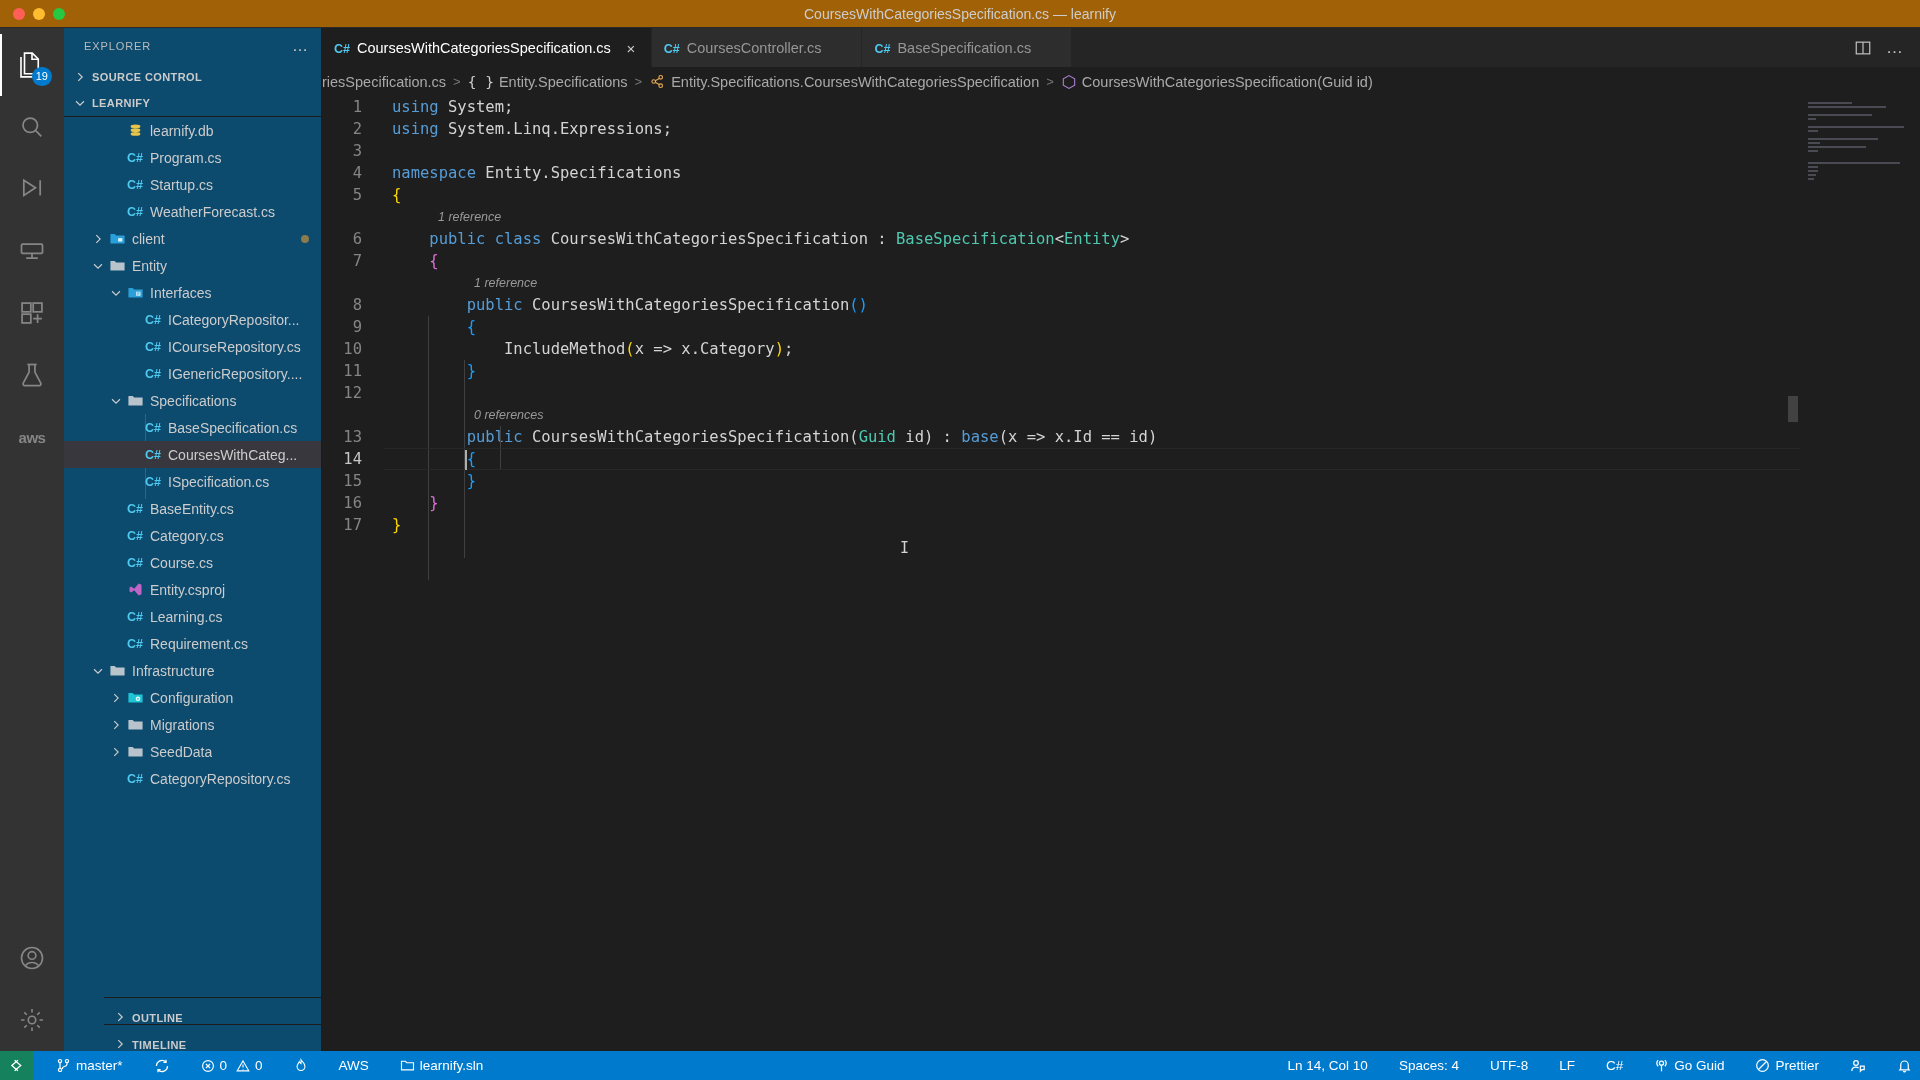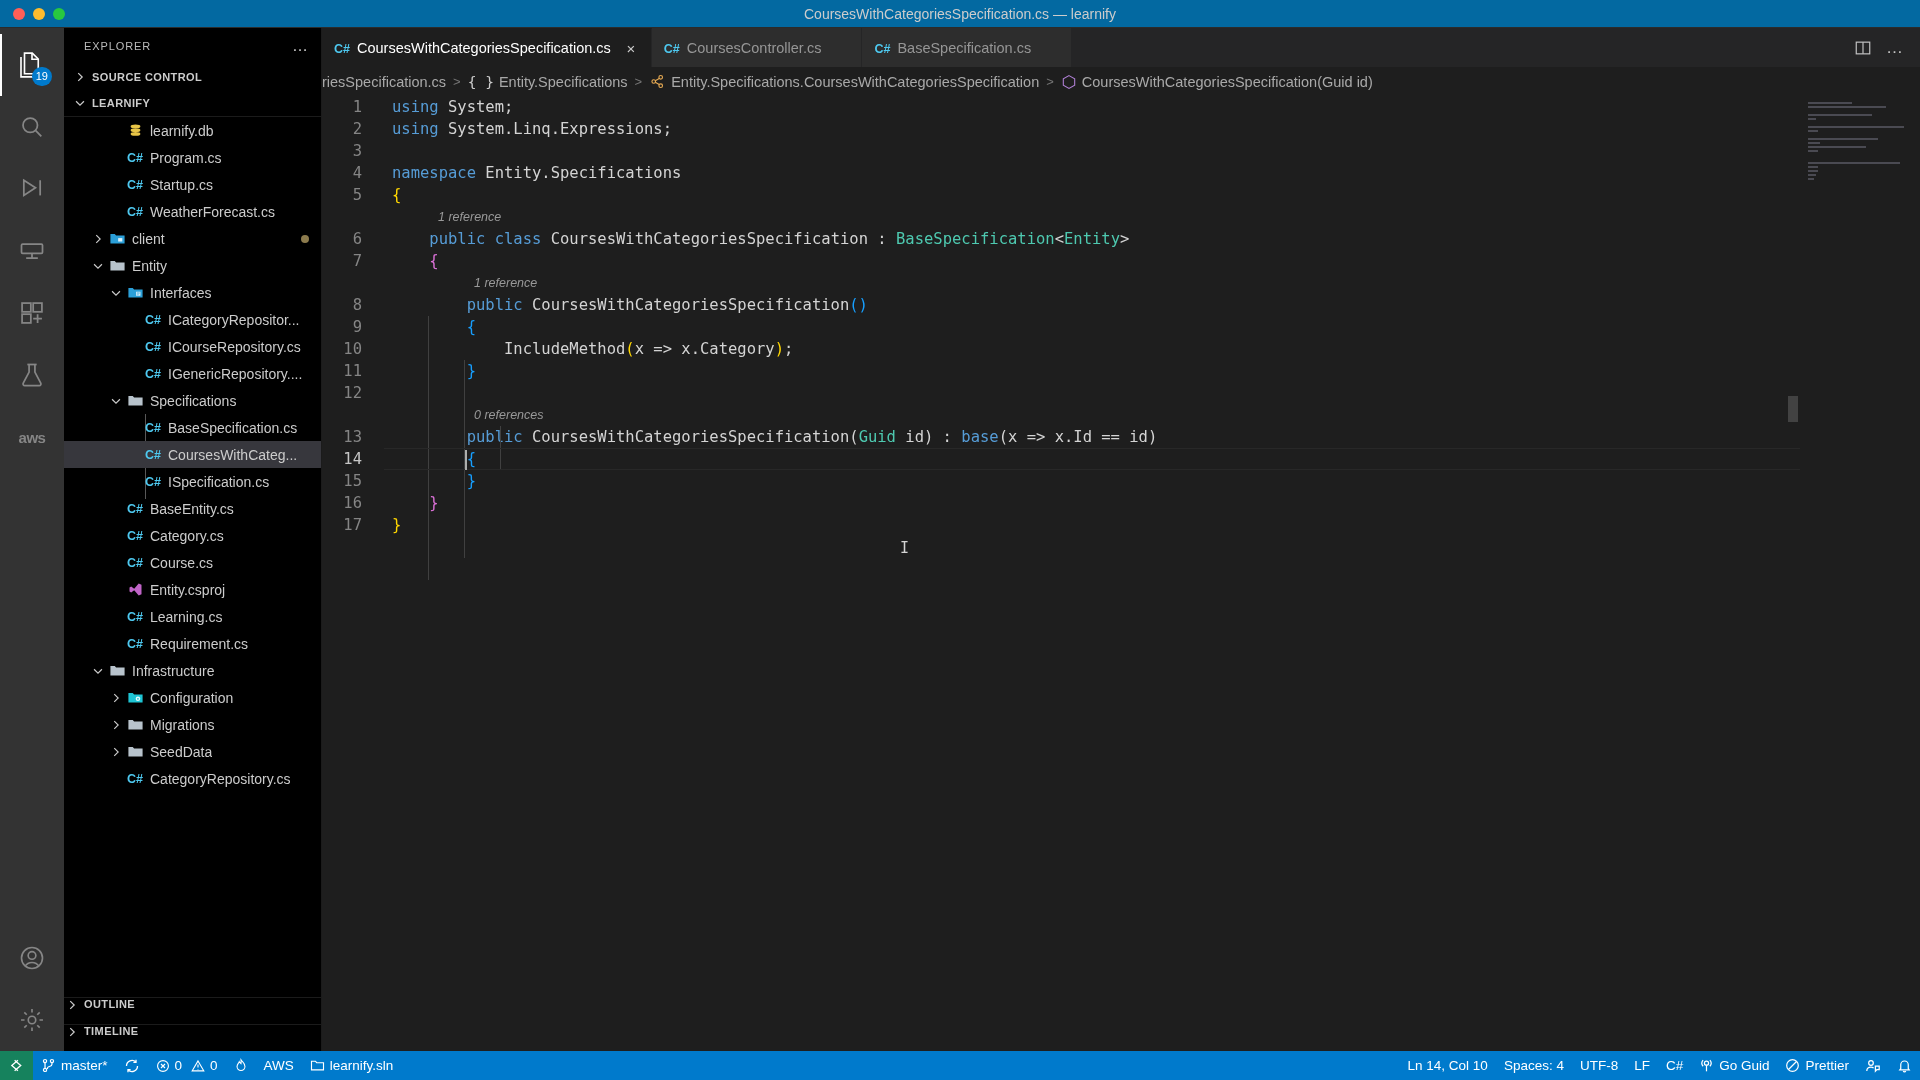--- a/index.html
+++ b/index.html
@@ -7,21 +7,21 @@
     width: 1920px; height: 1080px;
     background: #1e1e1e;
     font-family: "Liberation Sans", sans-serif;
     overflow: hidden;
     -webkit-font-smoothing: antialiased;
   }
   .app { width: 1920px; height: 1080px; display: flex; flex-direction: column; background:#1e1e1e; }
 
   
   .titlebar {
-    height: 28px; background: #0369a1; display: flex; align-items: center;
+    height: 28px; background: #a16207; display: flex; align-items: center;
     position: relative; flex: 0 0 28px; border-bottom: 1px solid #2b2b2b;
   }
   .traffic { display: flex; gap: 8px; padding-left: 13px; }
   .traffic span { width: 12px; height: 12px; border-radius: 50%; display:block; }
   .t-close { background: #ff5f57; }
   .t-min { background: #febc2e; }
   .t-max { background: #28c840; }
   .win-title {
     position: absolute; left: 0; right: 0; text-align: center;
     font-size: 14px; color: #cccccc; pointer-events: none;
@@ -46,21 +46,21 @@
   .act-spacer { flex: 1; }
   .badge {
     position: absolute; right: 12px; bottom: 10px; background: #007acc; color: #fff;
     font-size: 11px; border-radius: 10px; min-width: 19px; height: 19px;
     display: flex; align-items: center; justify-content: center; padding: 0 4px;
     font-family: "Liberation Sans", sans-serif; line-height: 1;
   }
 
   
   .sidebar {
-    width: 258px; flex: 0 0 258px; background: #000000; display: flex; flex-direction: column;
+    width: 258px; flex: 0 0 258px; background: #0c4a6e; display: flex; flex-direction: column;
     min-height: 0; border-right: 1px solid #1b1b1b;
   }
   .sb-header {
     height: 35px; display: flex; align-items: center; justify-content: space-between;
     padding: 0 12px 0 20px; flex: 0 0 35px;
   }
   .sb-title { font-size: 11px; letter-spacing: .9px; color: #bbbbbb; font-weight: 400; }
   .sb-dots { color: #cccccc; font-size: 16px; letter-spacing: 1px; line-height: 10px; }
 
   .sb-section-head {
@@ -77,23 +77,23 @@
   }
   .row.selected { background: #37373d; }
   .row .twisty { width: 16px; flex: 0 0 16px; display:flex; align-items:center; justify-content:center; color:#cccccc; }
   .row .ficon { width: 22px; flex: 0 0 22px; display: flex; align-items: center; justify-content: center; margin-right: 4px;}
   .row .fname { overflow: hidden; text-overflow: clip; text-align: center; }
   .row .dot { position:absolute; right: 12px; width: 8px; height:8px; border-radius:50%; background:#8c7b4d; }
   .cs-icon { color: #4ec9f0; font-size: 12.5px; font-weight: bold; font-family: "Liberation Sans", sans-serif; }
   .guide { position: absolute; top: 0; bottom: 0; width: 1px; background: #585858; }
 
   .sb-footer-sec {
-    height: 27px; display: flex; align-items: flex-start; gap:4px; padding-left: 0;
+    height: 27px; display: flex; align-items: flex-end; gap:4px; padding-left: 8px;
     font-size: 11px; font-weight: bold; color: #cccccc; letter-spacing: .4px;
-    border-top: 1px solid #1b1b1b; flex: 0 0 27px;
+    border-top: 1px solid #1b1b1b; flex: 0 0 27px; margin-left: 40px;
   }
 
   
   .editor-area { flex: 1; display: flex; flex-direction: column; min-width: 0; background: #1e1e1e; }
 
   .tabs-row { height: 39px; background: #252526; display: flex; flex: 0 0 39px; position: relative; }
   .tabs { display: flex; min-width: 0; }
   .tab {
     display: flex; align-items: center; gap: 7px; padding: 0 11px 0 12px;
     background: #2d2d2d; color: #969696; font-size: 14.5px; min-width: 0;
@@ -143,21 +143,21 @@
   .scroll-v { position: absolute; right: 0; top: 0; width: 14px; bottom: 0; }
   .scroll-thumb { position: absolute; right: 2px; width: 10px; background: #4f4f4f; border-radius: 0; }
 
   .mouse-caret { position: absolute; color: #d4d4d4; font-size: 15px; font-family: "DejaVu Sans Mono", monospace; }
 
   
   .statusbar {
     height: 29px; flex: 0 0 29px; background: #007acc; display: flex; align-items: center;
     color: #ffffff; font-size: 13.5px; justify-content: space-between;
   }
-  .sb-left, .sb-right { display: flex; align-items: flex-start; height: 100%; }
+  .sb-left, .sb-right { display: flex; align-items: flex-start; height: 100%; gap: 15px; }
   .sb-item { display: flex; align-items: center; gap: 5px; padding: 0 8px; height: 100%; }
   .sb-item.remote { background: #16825d; padding: 0 9px; }
   svg { display: block; }
 </style>
 </head>
 <body>
 
 <div class="app">
 
   <div class="titlebar">

